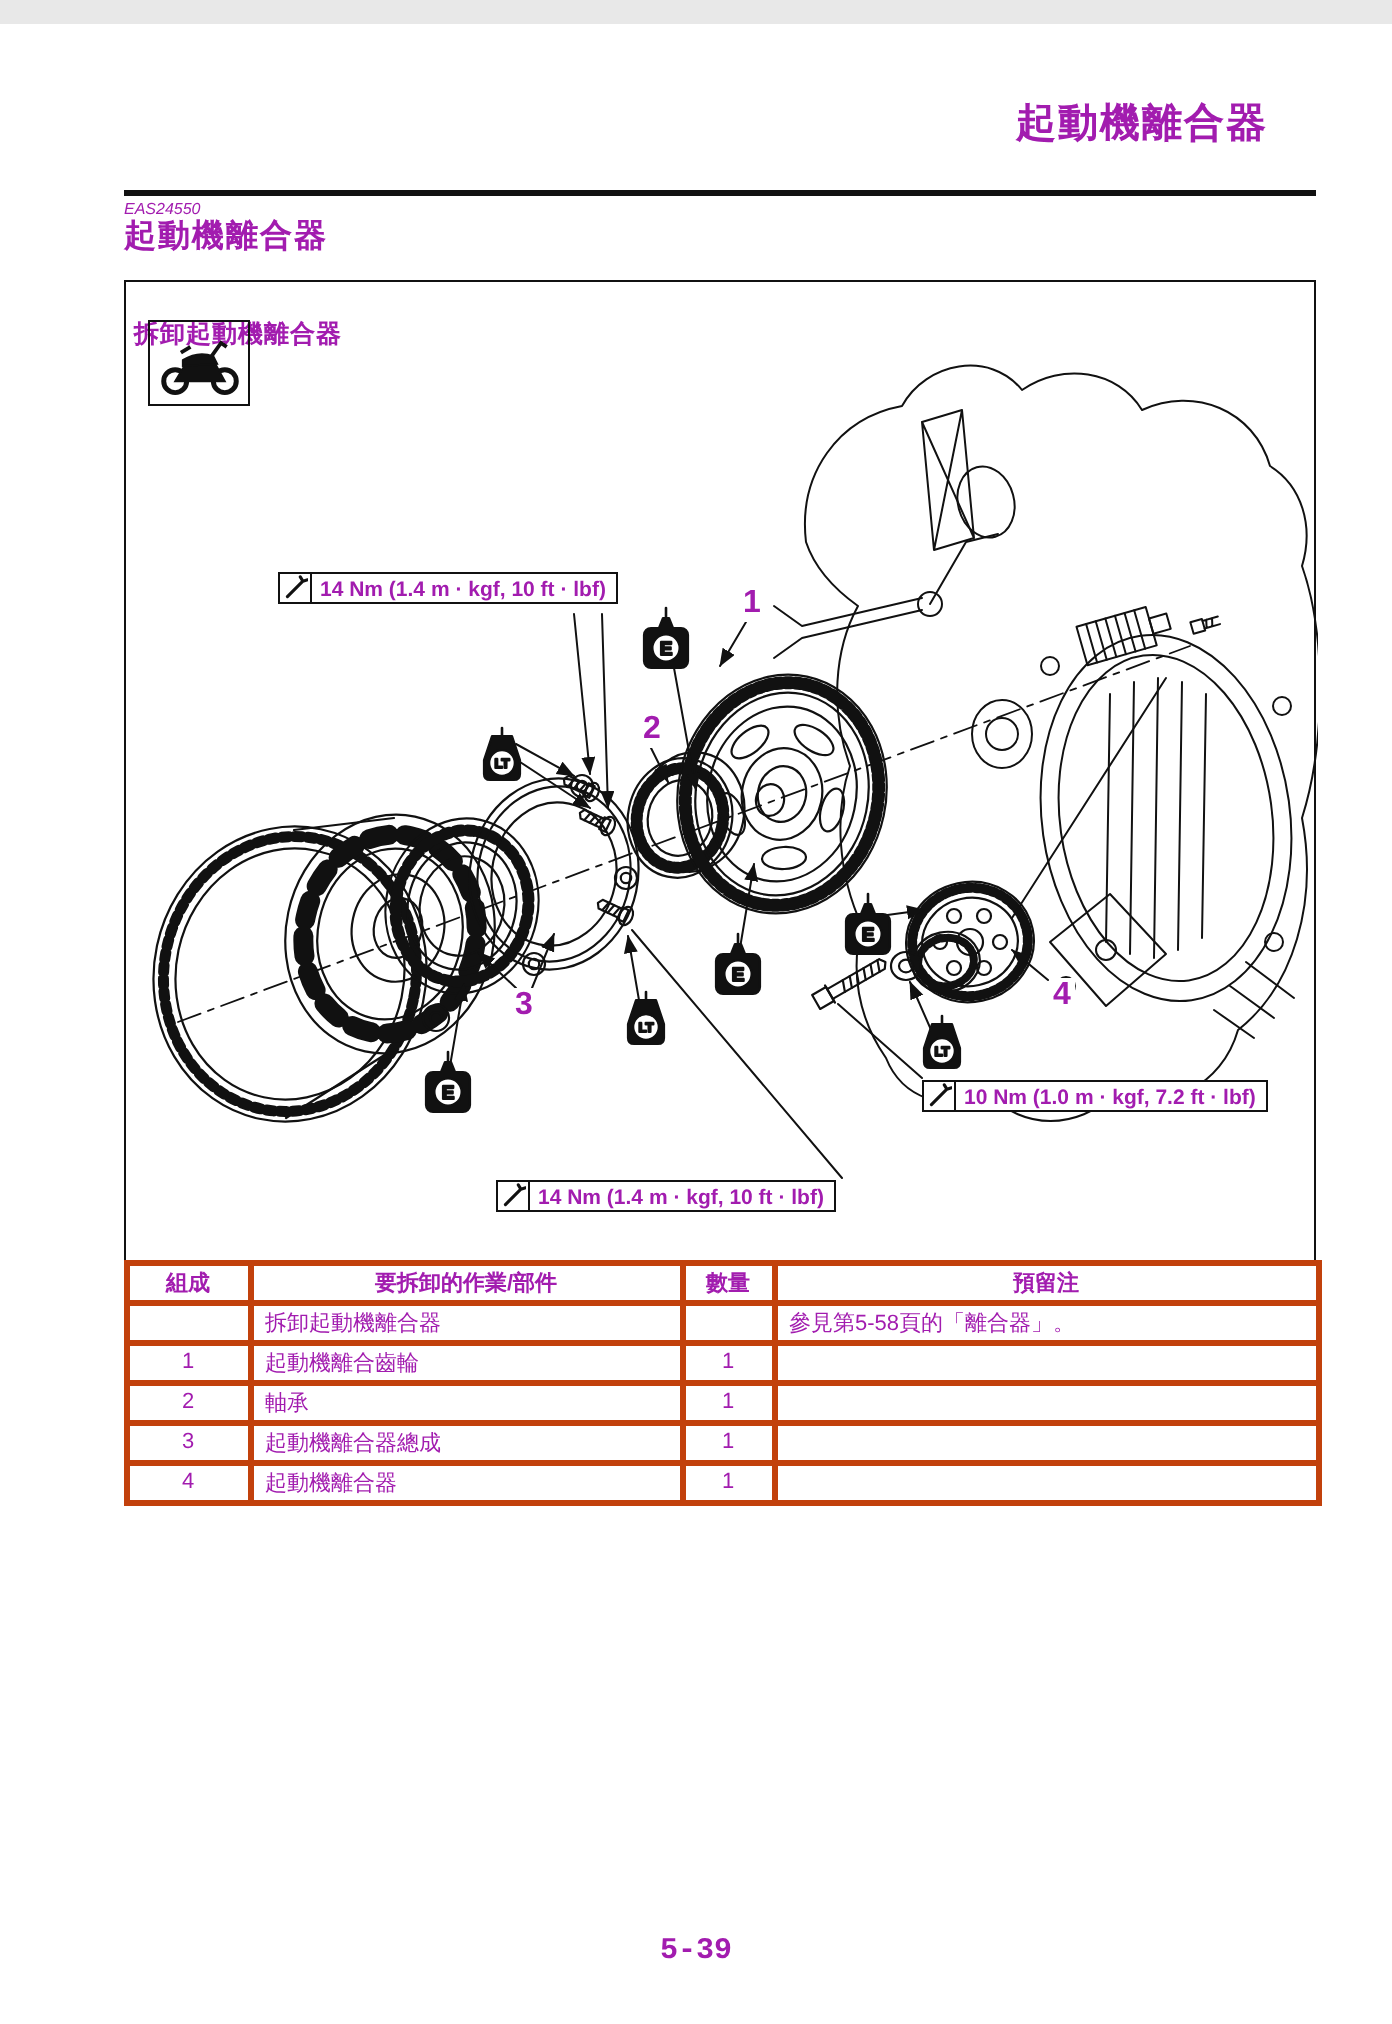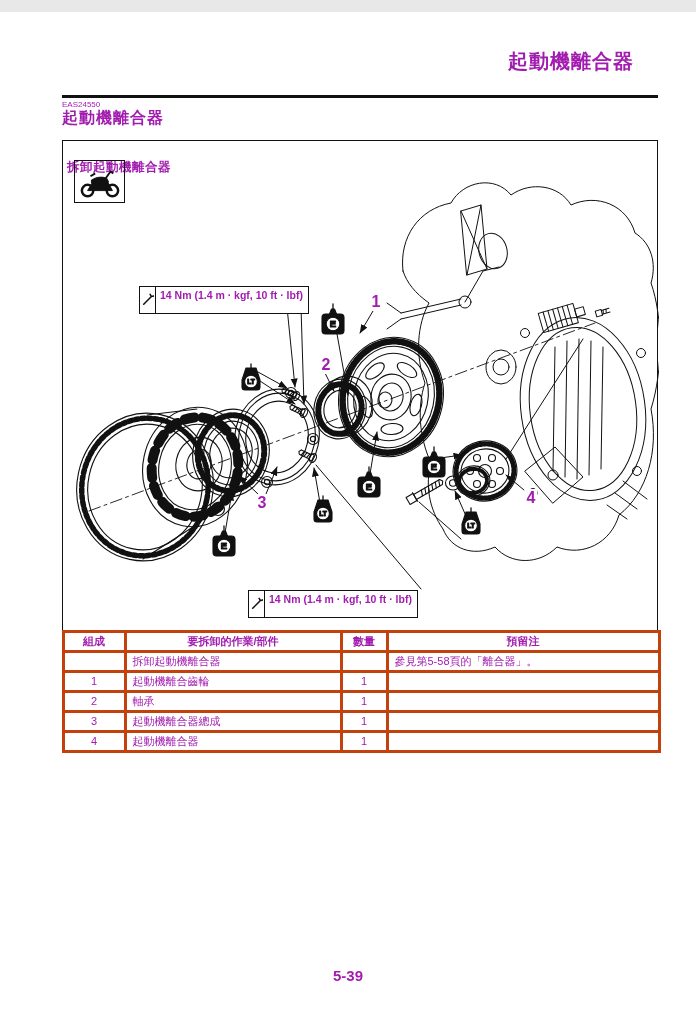--- a/index.html
+++ b/index.html
@@ -2,52 +2,52 @@
 <html><head>
 <meta charset="utf-8">
 <style>
   * { margin:0; padding:0; box-sizing:border-box; }
   body { background:#e8e8e8; font-family:"Liberation Sans", sans-serif; }
   .page { position:relative; width:696px; height:1012px; background:#fff; margin:12px auto; overflow:hidden; color:#a21caf; }
 
   
   .hdr-title { position:absolute; top:36px; right:62px; font-size:20px; font-weight:bold; letter-spacing:1px; }
   .hdr-rule  { position:absolute; top:83px; left:62px; width:596px; height:3px; background:#111; }
-  .eas-code  { position:absolute; top:88px; left:62px; font-size:8px; }
+  .eas-code  { position:absolute; top:88px; left:62px; font-size:8px;font-style:italic; }
   .sec-title { position:absolute; top:96px; left:62px; font-size:16px; font-weight:bold; letter-spacing:1px; }
 
   
   .figure-box { position:absolute; top:128px; left:62px; width:596px; height:612px; border:1.5px solid #111; }
   .fig-title  { position:absolute; top:18px; left:4px; font-size:12.5px; font-weight:bold; letter-spacing:0.5px; }
   .moto-box   { position:absolute; top:19px; left:11px; width:51px; height:43px; border:1.5px solid #111;
                 display:flex; align-items:center; justify-content:center; }
   svg.diagram { position:absolute; top:0; left:0; }
 
   
-  .torque { position:absolute; height:28px; border:1.4px solid #111; background:#fff; display:flex; align-items:stretch; }
+  .torque { position:absolute; height:16px; border:1.4px solid #111; background:#fff; display:flex; align-items:stretch; }
   .torque .ticon { width:16px; border-right:1.2px solid #111; display:flex; align-items:center; justify-content:center; }
   .torque .ttext { padding:2px 5px 0 4px; font-size:10.5px; font-weight:bold; white-space:nowrap; }
   .torque-a { top:145px; left:76px; }
   .torque-b { top:399px; left:398px; }
   .torque-c { top:449px; left:185px; }
 
   
   .callout { position:absolute; transform:translate(-50%,-50%); font-size:16px; font-weight:bold; background:#fff; padding:0 2px; }
 
   
   table.parts { position:absolute; left:-1.5px; bottom:-1.5px; width:599px; border-collapse:collapse; table-layout:fixed;
                 font-size:11px; background:#fff; border:2px solid #111; }
   table.parts th, table.parts td { border:3px solid #c2410c; padding:1px 3px; overflow:hidden; white-space:nowrap; }
   table.parts th { font-weight:bold; text-align:center; height:15px; }
   table.parts td { height:17px; }
   table.parts td.c { text-align:center; }
   table.parts td.l { text-align:left; padding-left:6px; }
   table.parts tr.tall td { height:31px; }
 
-  .page-num { position:absolute; bottom:40px; left:0; width:100%; text-align:center; font-size:15px; font-weight:bold; }
+  .page-num { position:absolute; bottom:40px; left:0; width:100%; text-align:center; font-size:15px; font-weight:bold;font-family:Liberation Mono, monospace; }
 </style>
 </head>
 <body>
 
 <div class="page">
 
   <div class="hdr-title">起動機離合器</div>
   <div class="hdr-rule"></div>
   <div class="eas-code">EAS24550</div>
   <div class="sec-title">起動機離合器</div>
@@ -245,20 +245,28 @@
     </svg>
 
     <div class="torque torque-a">
       <span class="ticon">
         <svg width="12" height="14" viewBox="0 0 14 14">
             <path d="M2,12 L11,3 M11,3 l-1.5,-2.5 M11,3 l2.8,-0.8" stroke="#111" stroke-width="1.8" fill="none" stroke-linecap="round"></path>
           </svg>
       </span>
       <span class="ttext">14 Nm (1.4 m · kgf, 10 ft · lbf)</span>
     </div>
+    <div class="torque torque-b">
+      <span class="ticon">
+        <svg width="12" height="14" viewBox="0 0 14 14">
+            <path d="M2,12 L11,3 M11,3 l-1.5,-2.5 M11,3 l2.8,-0.8" stroke="#111" stroke-width="1.8" fill="none" stroke-linecap="round"></path>
+          </svg>
+      </span>
+      <span class="ttext">10 Nm (1.0 m · kgf, 7.2 ft · lbf)</span>
+    </div>
     <div class="torque torque-c">
       <span class="ticon">
         <svg width="12" height="14" viewBox="0 0 14 14">
             <path d="M2,12 L11,3 M11,3 l-1.5,-2.5 M11,3 l2.8,-0.8" stroke="#111" stroke-width="1.8" fill="none" stroke-linecap="round"></path>
           </svg>
       </span>
       <span class="ttext">14 Nm (1.4 m · kgf, 10 ft · lbf)</span>
     </div>
 
     <div class="callout" style="left:313px; top:161px;">1</div>

